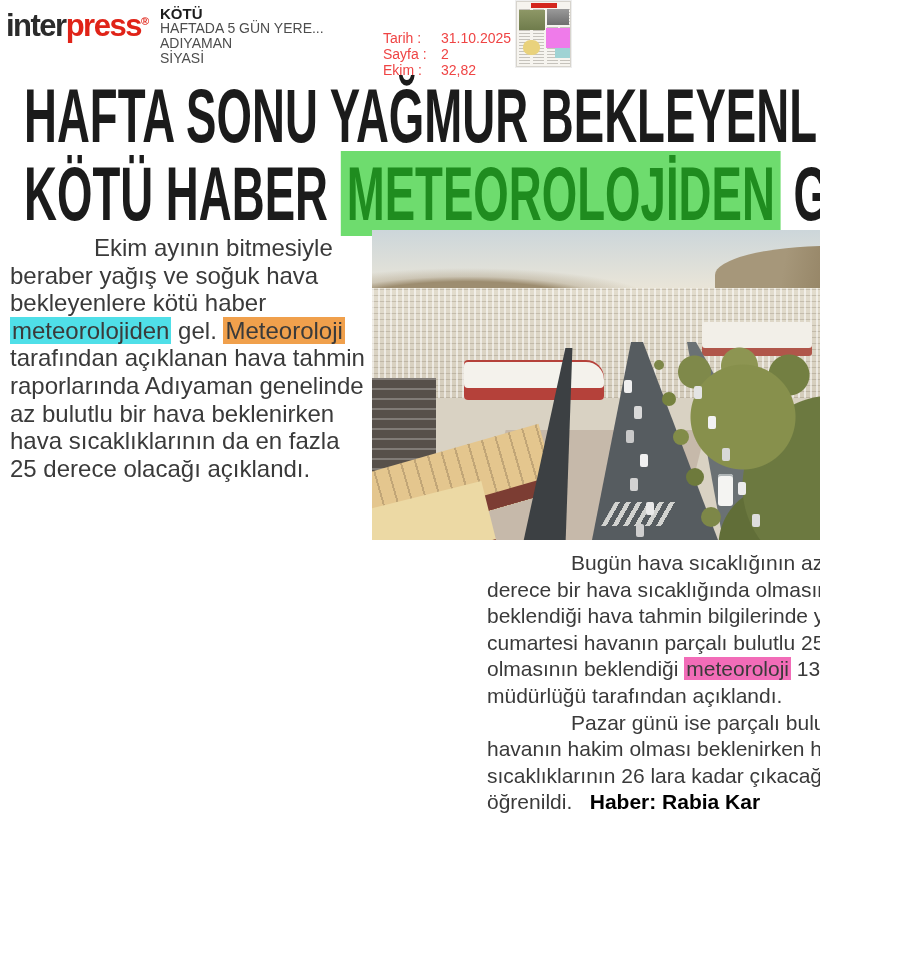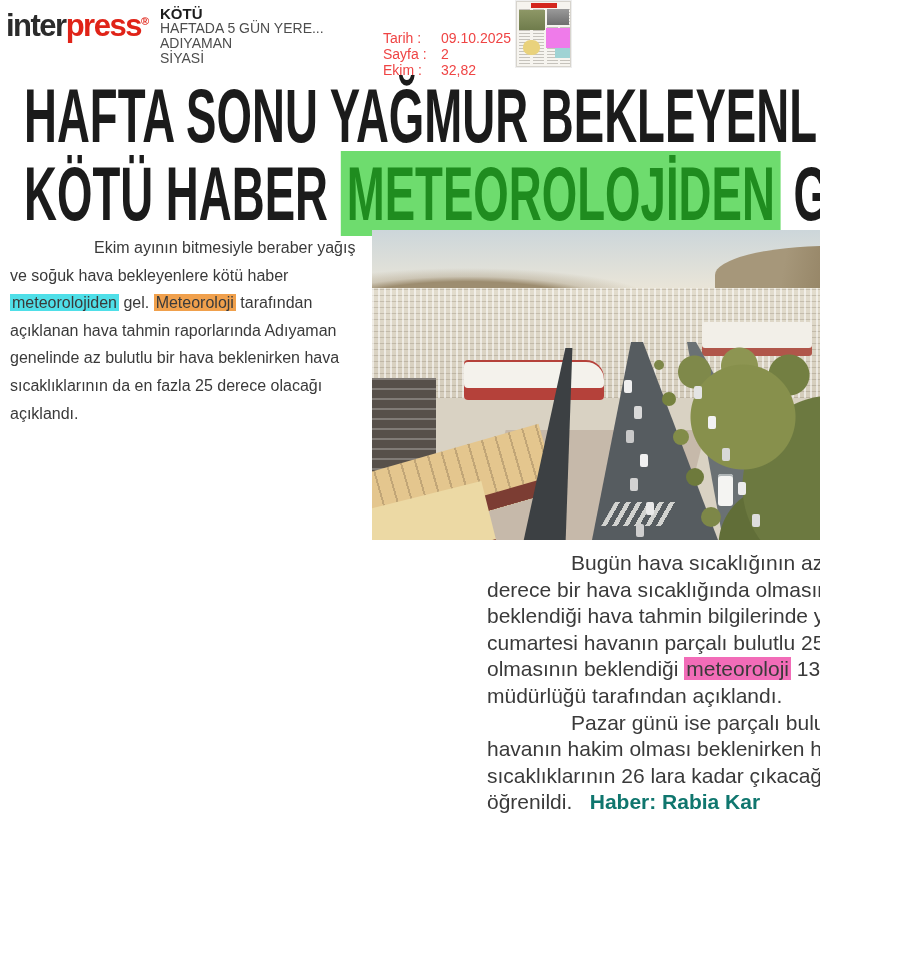--- a/index.html
+++ b/index.html
@@ -93,50 +93,50 @@
       background:repeating-linear-gradient(90deg,#e8e8e4 0 5px, transparent 5px 11px); opacity:.85; }
   .ph-cars-a { position:absolute; left:252px; top:150px; width:8px; height:13px; background:#efefef; border-radius:2px;
       box-shadow:10px 26px 0 #d9d9d9, 2px 50px 0 #c9c9c9, 16px 74px 0 #f1f1f1, 6px 98px 0 #d2d2d2,
                  22px 122px 0 #e9e9e9, 12px 144px 0 #cfcfcf; }
   .ph-cars-b { position:absolute; left:322px; top:156px; width:8px; height:13px; background:#e4e4e4; border-radius:2px;
       box-shadow:14px 30px 0 #f2f2f2, 28px 62px 0 #d8d8d8, 44px 96px 0 #ececec, 58px 128px 0 #dddddd, 70px 154px 0 #f5f5f5; }
   .ph-bus { position:absolute; left:346px; top:244px; width:15px; height:32px; background:#f4f4f2; border-radius:3px;
       box-shadow:0 2px 0 #aeb4b6 inset; }
 
   
-  .col-left { position:absolute; left:10px; top:234px; width:360px; font-size:16px; line-height:27.6px; color:#3a3a3a; }
+  .col-left { position:absolute; left:10px; top:234px; width:360px; font-size:24px; line-height:27.6px; color:#3a3a3a; }
   .col-right { position:absolute; left:487px; top:550px; width:424px; font-size:21px; line-height:26.6px; color:#3a3a3a; }
   .para { margin:0; }
   .para.indent { text-indent:84px; }
   .hl { padding:0 2px; }
   .hl-cyan { background:#4fdfe8; }
   .hl-orange { background:#f0a04c; }
   .hl-pink { background:#f26cb8; }
-  .seg-bold { font-weight:700; color:#0f766e; }
+  .seg-bold { font-weight:700; color:#000000; }
 </style>
 </head>
 <body>
 
 <div class="page">
 
   <div class="logo">
     <span class="inter">inter</span><span class="press">press</span><span class="reg">®</span>
   </div>
 
   <div class="pub-info">
     <div class="pub-name">KÖTÜ</div>
     <div>HAFTADA 5 GÜN YERE...</div>
     <div>ADIYAMAN</div>
     <div>SİYASİ</div>
   </div>
 
   <div class="meta">
     <div class="meta-row">
       <span class="meta-label">Tarih :</span>
-      <span class="meta-value">09.10.2025</span>
+      <span class="meta-value">31.10.2025</span>
     </div>
     <div class="meta-row">
       <span class="meta-label">Sayfa :</span>
       <span class="meta-value">2</span>
     </div>
     <div class="meta-row">
       <span class="meta-label">Ekim :</span>
       <span class="meta-value">32,82</span>
     </div>
   </div>

